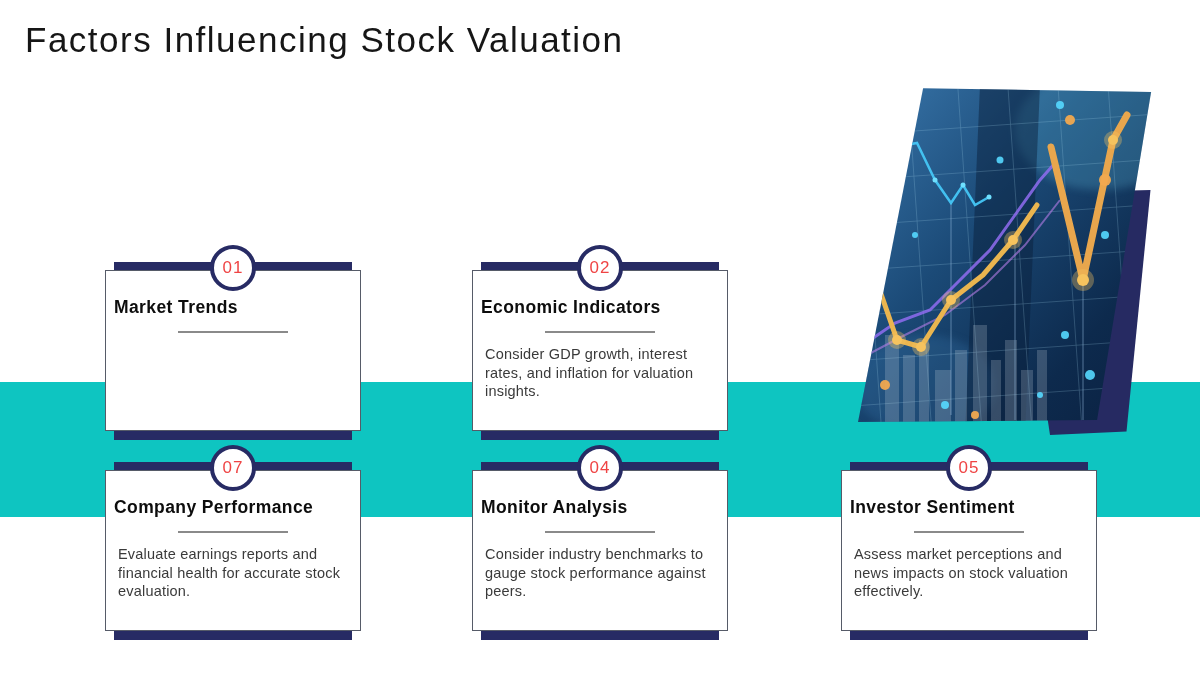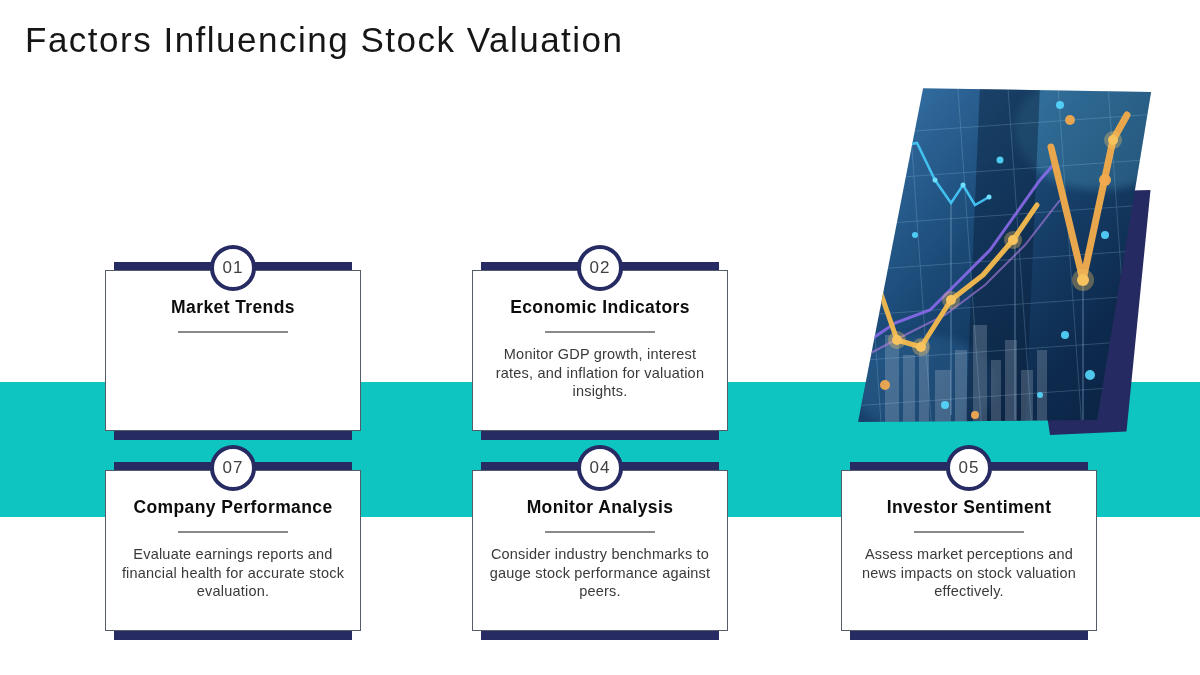--- a/index.html
+++ b/index.html
@@ -31,28 +31,28 @@
   .card.c1{left:105px;top:245px;}
   .card.c2{left:472px;top:245px;}
   .card.c3{left:105px;top:445px;}
   .card.c4{left:472px;top:445px;}
   .card.c5{left:841px;top:445px;}
   .card .bar-top{position:absolute;top:17px;left:9px;right:9px;height:9px;background:#272b64;z-index:1;}
   .card .bar-bottom{position:absolute;top:186px;left:9px;right:9px;height:9px;background:#272b64;z-index:1;}
   .card .body{
     position:absolute;top:25px;left:0;right:0;height:161px;
     background:#ffffff;border:1px solid #565b68;box-sizing:border-box;
-    text-align:center;z-index:2;
+    text-align:left;z-index:2;
   }
   .card .circle{
     position:absolute;top:0;left:50%;transform:translateX(-50%);
     width:38px;height:38px;border-radius:50%;background:#ffffff;
     border:4px solid #272b64;z-index:4;
     display:flex;align-items:center;justify-content:center;
-    color:#404040;font-size:17px;letter-spacing:1px;
+    color:#ef4444;font-size:17px;letter-spacing:1px;
   }
   .card .title{
     margin:26px 8px 0 8px;font-size:17.5px;font-weight:700;
     letter-spacing:.4px;color:#0d0d0d;
   }
   .card .divider{width:110px;height:2px;background:#8a8a8a;margin:13px auto 12px auto;}
   .card .desc{
     font-size:14.5px;line-height:1.28;color:#3a3a3a;
     padding:0 12px;letter-spacing:.2px;
   }
@@ -176,21 +176,21 @@
     </div>
     <div class="circle">01</div>
   </div>
 
   <div class="card c2">
     <div class="bar-top"></div>
     <div class="bar-bottom"></div>
     <div class="body">
       <div class="title">Economic Indicators</div>
       <div class="divider"></div>
-      <div class="desc">Monitor GDP growth, interest rates, and inflation for valuation insights.</div>
+      <div class="desc">Consider GDP growth, interest rates, and inflation for valuation insights.</div>
     </div>
     <div class="circle">02</div>
   </div>
 
   <div class="card c3">
     <div class="bar-top"></div>
     <div class="bar-bottom"></div>
     <div class="body">
       <div class="title">Company Performance</div>
       <div class="divider"></div>

